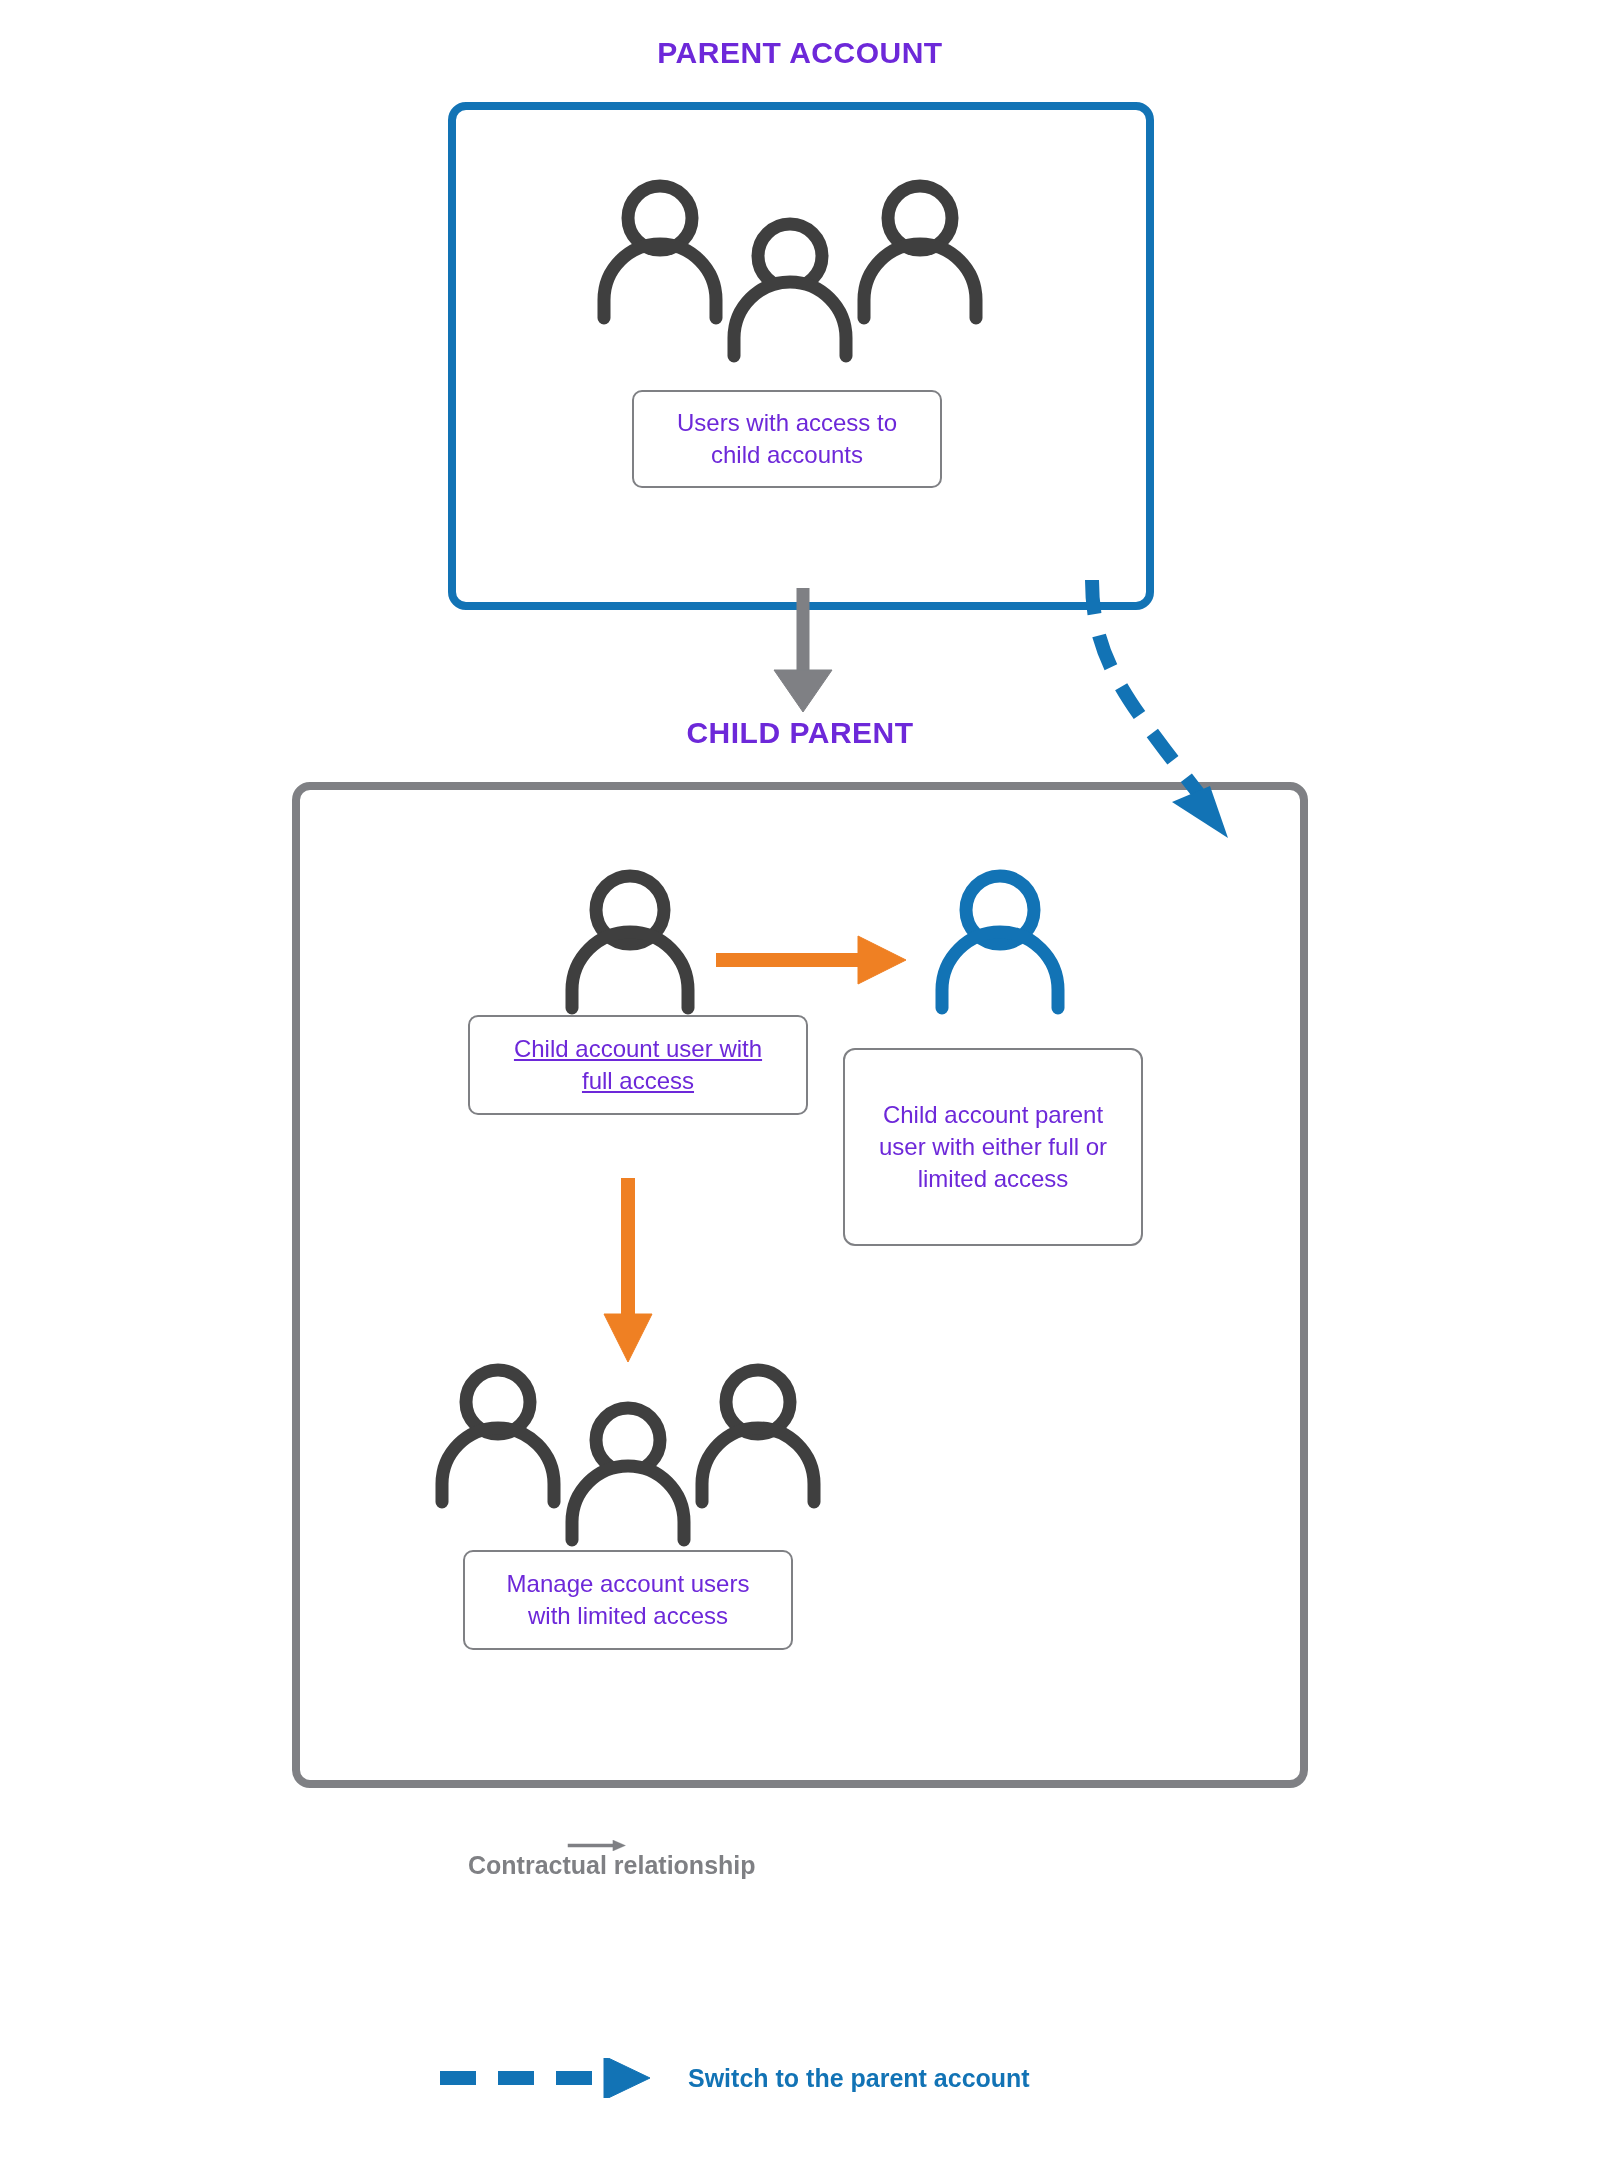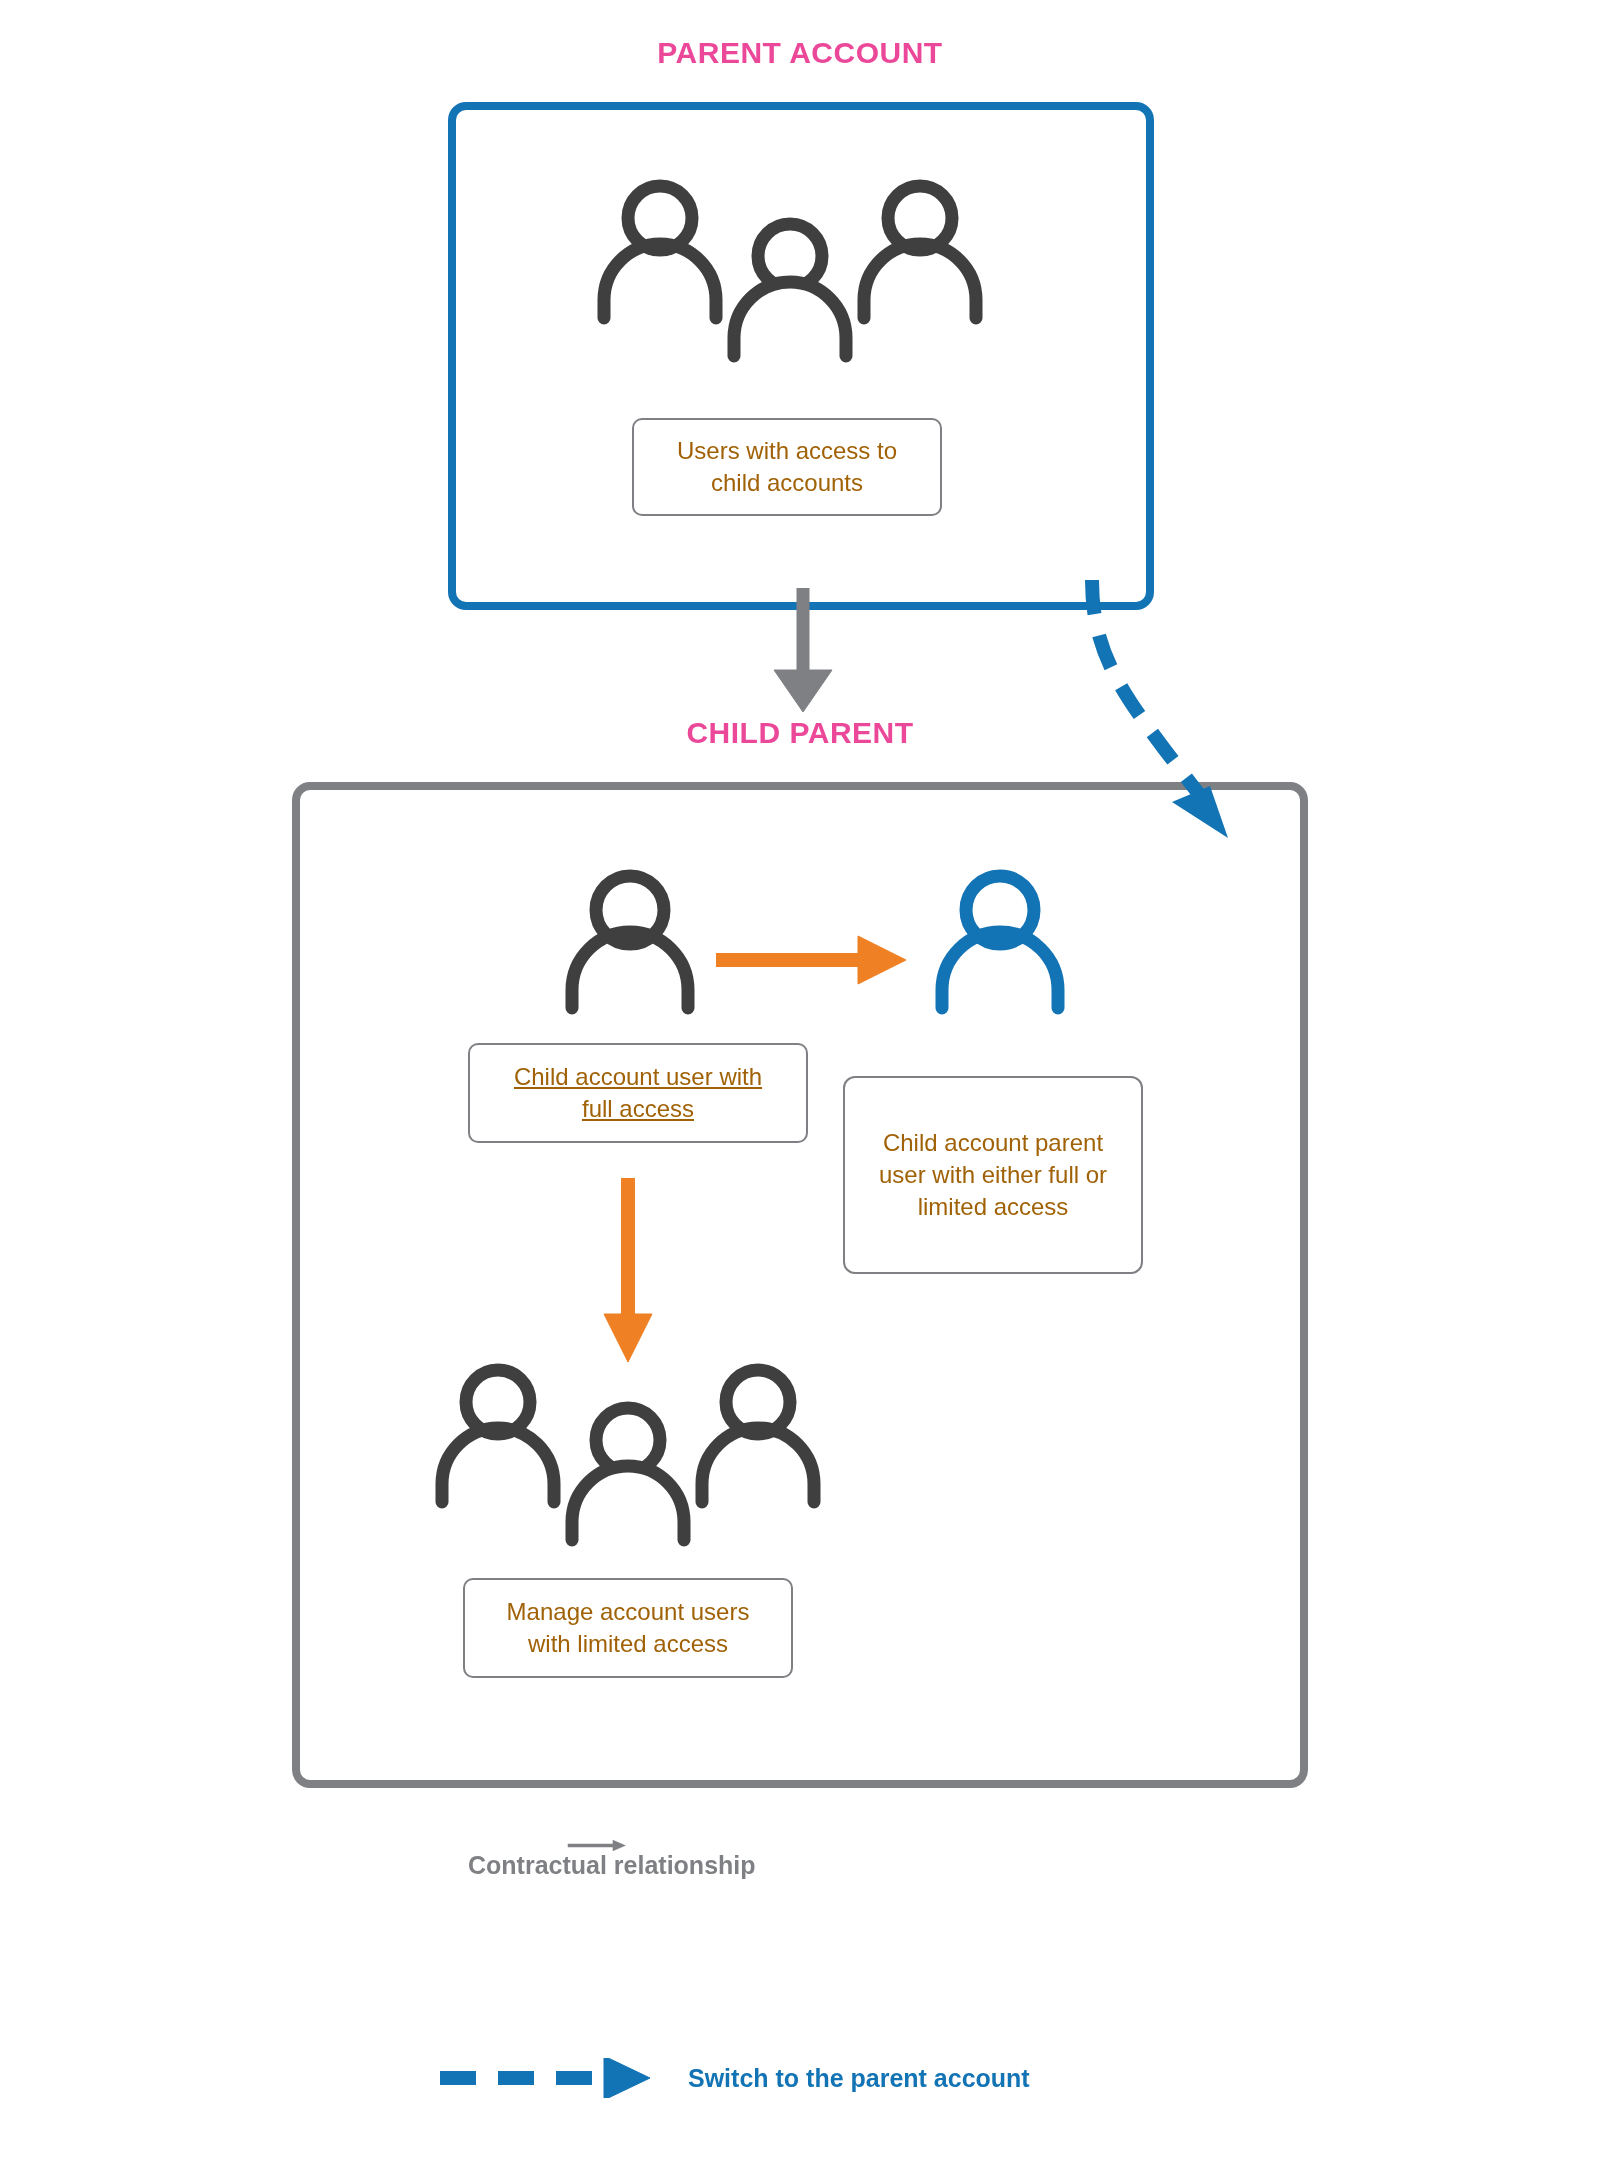--- a/index.html
+++ b/index.html
@@ -20,21 +20,21 @@
     left: 0;
     top: 0;
     width: 1600px;
     height: 2162px;
   }
   .hdr {
     position: absolute;
     font-weight: bold;
     font-size: 30px;
     letter-spacing: 0.5px;
-    color: #ec4899;
+    color: #6d28d9;
     text-align: center;
     white-space: nowrap;
   }
   #parent-title {
     left: 0;
     top: 36px;
     width: 1600px;
   }
   #child-title {
     left: 0;
@@ -58,30 +58,29 @@
     top: 782px;
     width: 1000px;
     height: 990px;
     border: 8px solid #7f8084;
   }
   .label {
     position: absolute;
     border: 2px solid #7f8084;
     border-radius: 10px;
     background: #ffffff;
-    color: #a16207;
+    color: #6d28d9;
     font-size: 24px;
     line-height: 1.32;
     text-align: center;
     display: flex;
     align-items: center;
     justify-content: center;
     padding: 8px 26px;
     box-sizing: border-box;
-    margin-top: 28px;
   }
   #label-parent-users {
     left: 632px;
     top: 390px;
     width: 310px;
     height: 98px;
   }
   #label-full-access {
     left: 468px;
     top: 1015px;

